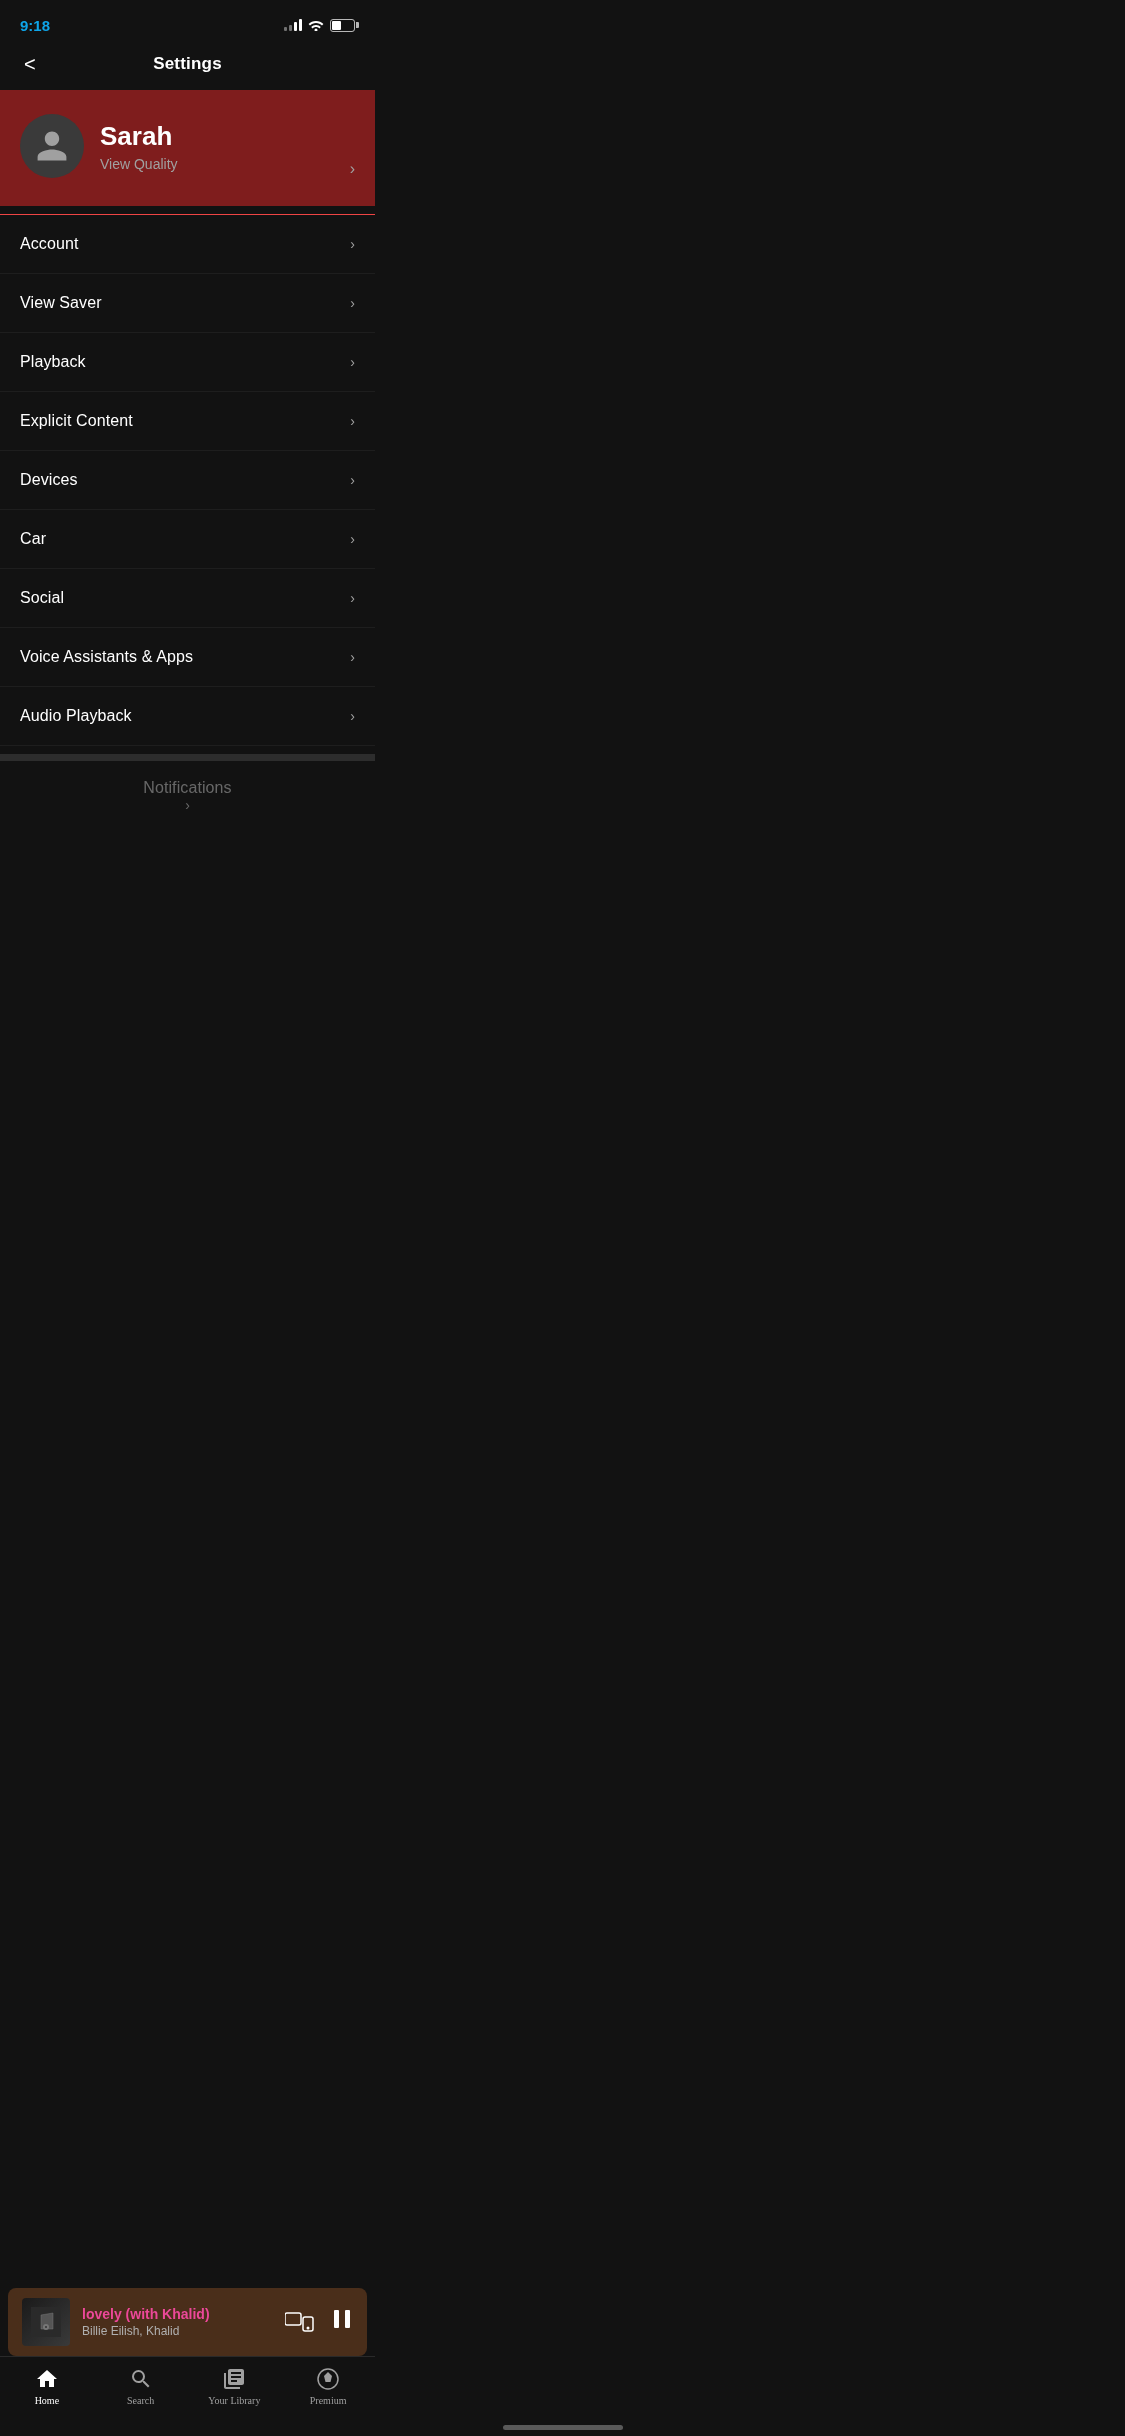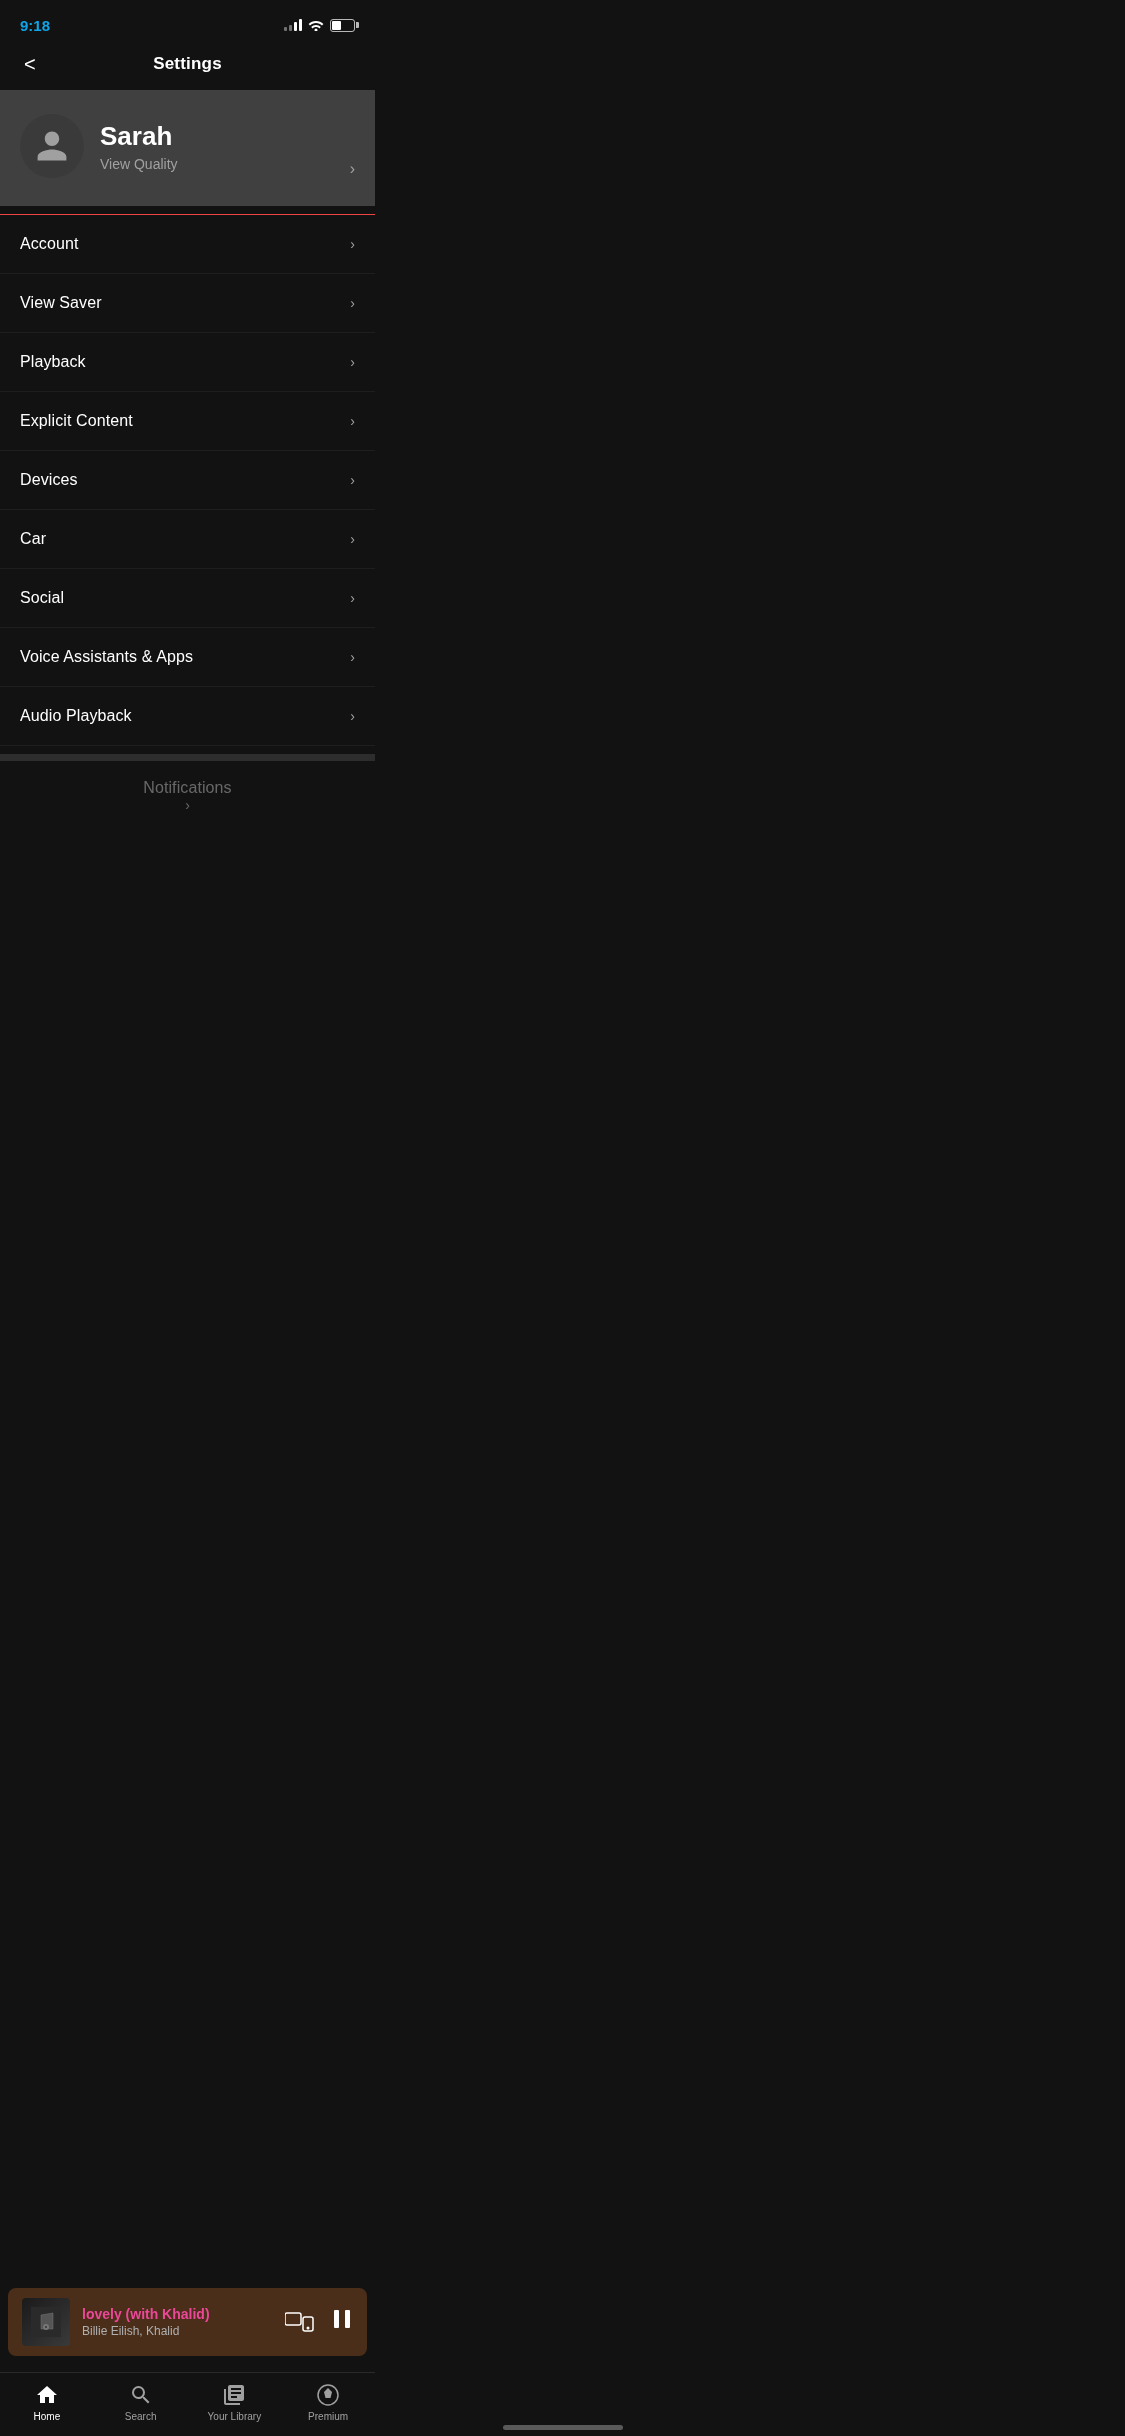--- a/index.html
+++ b/index.html
@@ -108,21 +108,21 @@
       color: #ffffff;
       letter-spacing: 0.2px;
     }
 
     
     .profile-section {
       display: flex;
       align-items: flex-end;
       justify-content: space-between;
       padding: 24px 20px 28px 20px;
-      background: #404040;
+      background: #7f1d1d;
       gap: 17px;
     }
 
     .profile-left {
       display: flex;
       align-items: center;
       gap: 16px;
     }
 
     .avatar {
@@ -281,21 +281,22 @@
       position: fixed;
       bottom: 0;
       left: 0;
       width: 375px;
       background: #121212;
       border-top: 1px solid #2a2a2a;
       display: flex;
       align-items: flex-start;
       justify-content: space-around;
       padding: 10px 0 24px;
-      height: 64px;
+      height: 80px;
+      font-family: Liberation Serif, serif;
     }
 
     .nav-item {
       display: flex;
       flex-direction: column;
       align-items: center;
       gap: 4px;
       cursor: pointer;
       flex: 1;
     }

